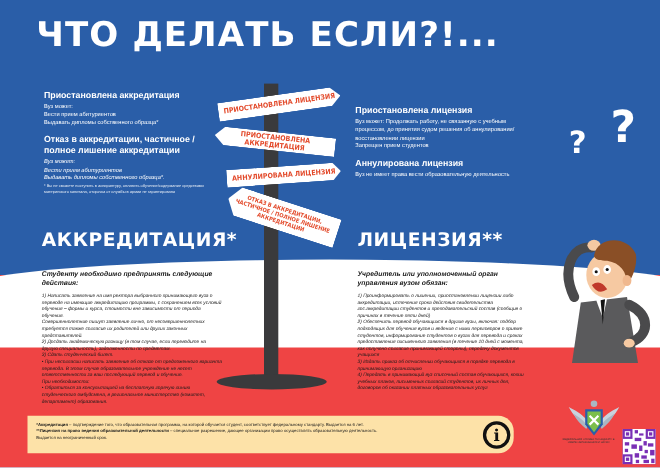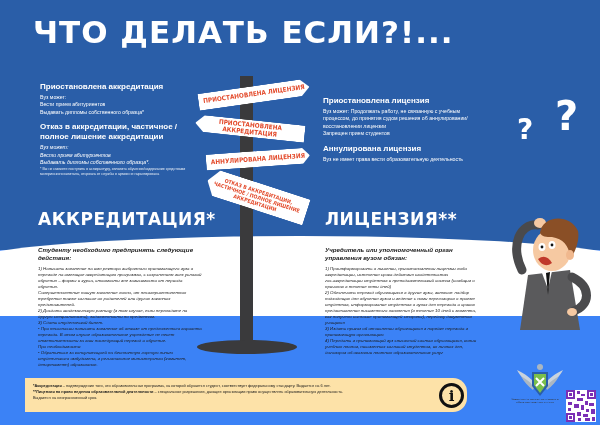--- a/index.html
+++ b/index.html
@@ -1,19 +1,19 @@
 <!DOCTYPE html>
 <html><head>
 <meta charset="utf-8">
 <style>
   * { box-sizing: border-box; margin: 0; padding: 0; }
   html, body { width: 600px; height: 425px; overflow: hidden; background: #ffffff; }
   body { position: relative; font-family: "Liberation Sans", sans-serif; }
 
-  .poster { position: absolute; left: 0; top: 0; width: 600px; height: 425px; background: #3b82f6; overflow: hidden; }
+  .poster { position: absolute; left: 0; top: 0; width: 600px; height: 425px; background: #ef4444; overflow: hidden; }
   .blue-bg { position: absolute; left: 0; top: 0; width: 600px; height: 250px; background: #2a5ea8; }
   .white-wave { position: absolute; left: -40px; top: 236px; width: 680px; height: 80px; background: #ffffff; border-radius: 50% 50% 0 0 / 28px 28px 0 0; }
 
   .title { position: absolute; left: 33px; top: 14px; font-family: "DejaVu Sans", sans-serif; font-weight: 900; font-size: 31px; color: #ffffff; letter-spacing: 1px; }
 
   .left-block { position: absolute; left: 40px; top: 82px; width: 160px; color: #ffffff; }
   .block-h { font-weight: bold; font-size: 8px; line-height: 10px; margin-bottom: 2px; }
   .block-t { font-size: 5.2px; line-height: 7.4px; }
   .block-t.italic { font-style: italic; }
   .foot-note { font-size: 3.6px; line-height: 5px; margin-top: 1px; opacity: 0.9; }

